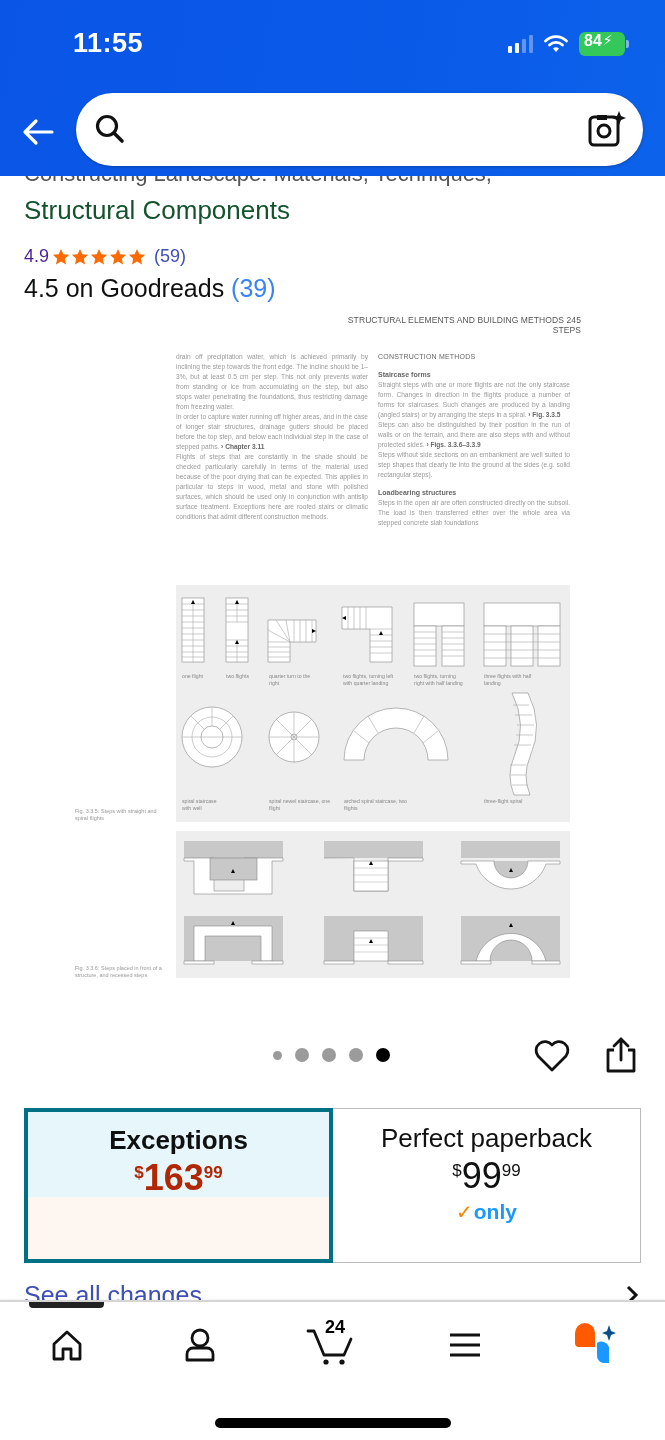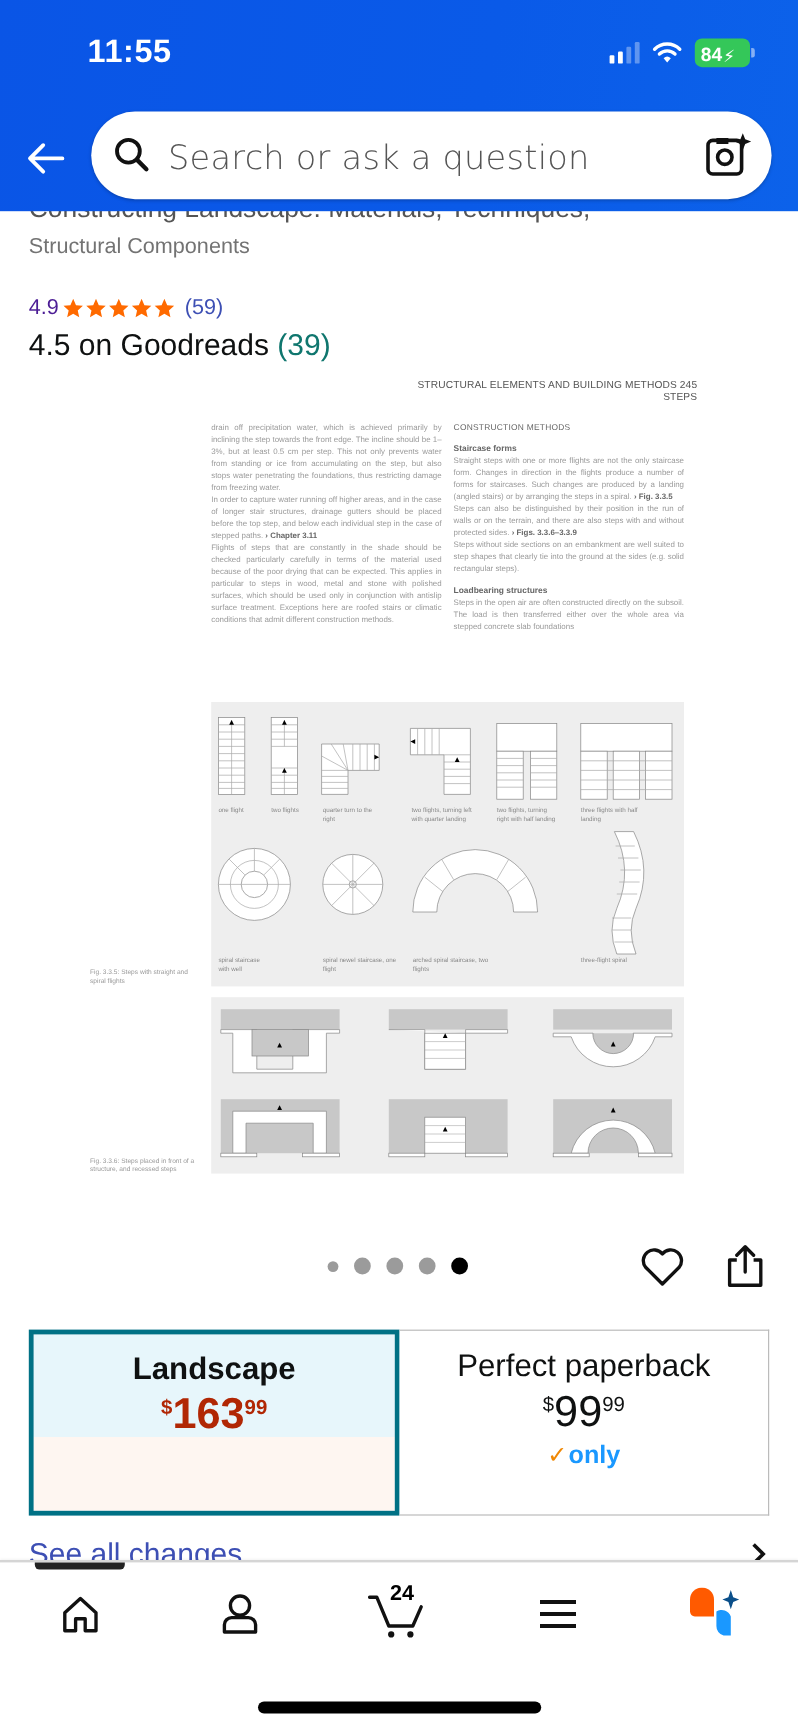--- a/index.html
+++ b/index.html
@@ -8,39 +8,39 @@
 
   
   .header { position: absolute; top: 0; left: 0; width: 665px; height: 176px;
     background: linear-gradient(100deg, #0a55e6 0%, #0a5ae8 60%, #0c62ea 100%); z-index: 5; }
   .status-time { position: absolute; left: 73px; top: 28px; color: #fff; font-size: 27px; font-weight: 600; letter-spacing: 0.5px; }
   .status-right { position: absolute; right: 40px; top: 32px; display: flex; align-items: center; gap: 10px; }
   .signal { display: flex; align-items: flex-end; gap: 3px; height: 18px; }
   .signal span { width: 4px; background: #fff; border-radius: 1px; }
   .signal span.dim { background: rgba(255,255,255,0.35); }
   .battery { position: relative; width: 46px; height: 24px; background: #34c759; border-radius: 6px; color: #fff;
-    font-size: 16px; font-weight: 700; display: flex; align-items: flex-end; padding-left: 5px; }
+    font-size: 16px; font-weight: 700; display: flex; align-items: flex-start; padding-left: 5px; }
   .battery::after { content: ""; position: absolute; right: -4px; top: 8px; width: 3px; height: 8px; background: rgba(255,255,255,0.5); border-radius: 0 2px 2px 0; }
   .back-arrow { position: absolute; left: 20px; top: 114px; width: 36px; height: 36px; }
   .search-box { position: absolute; left: 76px; top: 93px; width: 567px; height: 73px; background: #fff;
     border-radius: 37px; box-shadow: 0 1px 3px rgba(0,0,0,0.25); display: flex; align-items: center; }
   .search-icon { position: absolute; left: 18px; top: 20px; width: 32px; height: 32px; }
   .search-placeholder { position: absolute; left: 64px; top: 22px; font-size: 28px; color: #555; font-family: "DejaVu Sans", sans-serif; font-weight: 300; letter-spacing: 0.2px; }
   .camera-icon { position: absolute; right: 16px; top: 16px; width: 40px; height: 40px; }
 
   
   .title-clip { position: absolute; left: 24px; top: 160px; font-size: 22px; color: #555; line-height: 28px; }
-  .title-line2 { position: absolute; left: 24px; top: 195px; font-size: 18px; color: #737373; }
+  .title-line2 { position: absolute; left: 24px; top: 195px; font-size: 26px; color: #14532d; }
   .rating-row { position: absolute; left: 24px; top: 246px; display: flex; align-items: center; font-size: 18px; }
   .rating-num { color: #4c1d95; margin-right: 3px; text-align: right; }
   .stars { display: flex; gap: 1px; margin-right: 8px; }
   .star { width: 18px; height: 18px; }
   .rating-count { color: #2162a1; color: #3d4fb4; }
   .goodreads { position: absolute; left: 24px; top: 274px; font-size: 25px; color: #0f1111; }
-  .goodreads .count { color: #0f766e; margin-top: 28px; }
+  .goodreads .count { color: #3b82f6; margin-top: 28px; }
 
   
   .page { position: absolute; left: 0; top: 305px; width: 656px; height: 700px; }
   .page-header { position: absolute; right: 75px; top: 10px; text-align: right; font-size: 8.5px; color: #555; line-height: 10px; letter-spacing: 0.1px; }
   .col { position: absolute; top: 47px; width: 192px; font-size: 6.6px; color: #9a9a9a; line-height: 10px; text-align: justify; }
   .col.left { left: 176px; }
   .col.right { left: 378px; }
   .col b { color: #666; font-weight: 600; }
   .col .h { color: #666; font-size: 7px; margin-bottom: 8px; letter-spacing: 0.2px; }
   .col .sub { color: #666; font-weight: 600; font-size: 7px; }
@@ -108,21 +108,20 @@
 
   <svg class="back-arrow" viewBox="0 0 36 36">
     <path d="M32 18 H6 M16 7 L5 18 L16 29" stroke="#fff" stroke-width="3.2" fill="none" stroke-linecap="round" stroke-linejoin="round"></path>
   </svg>
 
   <div class="search-box">
     <svg class="search-icon" viewBox="0 0 32 32">
       <circle cx="13" cy="13" r="9.5" stroke="#111" stroke-width="3.2" fill="none"></circle>
       <path d="M20 20 L28 28" stroke="#111" stroke-width="3.6" stroke-linecap="round"></path>
     </svg>
-    <span class="search-placeholder">Search or ask a question</span>
     <svg class="camera-icon" viewBox="0 0 40 40">
       <rect x="3" y="8" width="28" height="28" rx="4" stroke="#111" stroke-width="3" fill="none"></rect>
       <circle cx="17" cy="22" r="6" stroke="#111" stroke-width="3" fill="none"></circle>
       <rect x="10" y="6" width="10" height="5" fill="#111"></rect>
       <path d="M32 2 L34 7 L39 9 L34 11 L32 16 L30 11 L25 9 L30 7 Z" fill="#111"></path>
     </svg>
   </div>
 </div>
 
 <div class="title-clip">Constructing Landscape: Materials, Techniques,</div>
@@ -387,21 +386,21 @@
 <svg class="heart-icon" viewBox="0 0 38 36">
   <path d="M19 33 L5 19 A8.5 8.5 0 0 1 19 8 A8.5 8.5 0 0 1 33 19 Z" stroke="#111" stroke-width="2.8" fill="none" stroke-linejoin="round"></path>
 </svg>
 <svg class="share-icon" viewBox="0 0 36 38">
   <path d="M11 14 H5 V35 H31 V14 H25" stroke="#111" stroke-width="2.8" fill="none" stroke-linejoin="round"></path>
   <path d="M18 24 V3 M11 10 L18 3 L25 10" stroke="#111" stroke-width="2.8" fill="none" stroke-linecap="round" stroke-linejoin="round"></path>
 </svg>
 
 <div class="formats">
   <div class="fmt selected">
-    <div class="fmt-name">Landscape</div>
+    <div class="fmt-name">Exceptions</div>
     <div class="price">
       <span class="sym">$</span>
       <span class="whole">163</span>
       <span class="frac">99</span>
     </div>
   </div>
   <div class="fmt other">
     <div class="fmt-name">Perfect paperback</div>
     <div class="price">
       <span class="sym">$</span>

